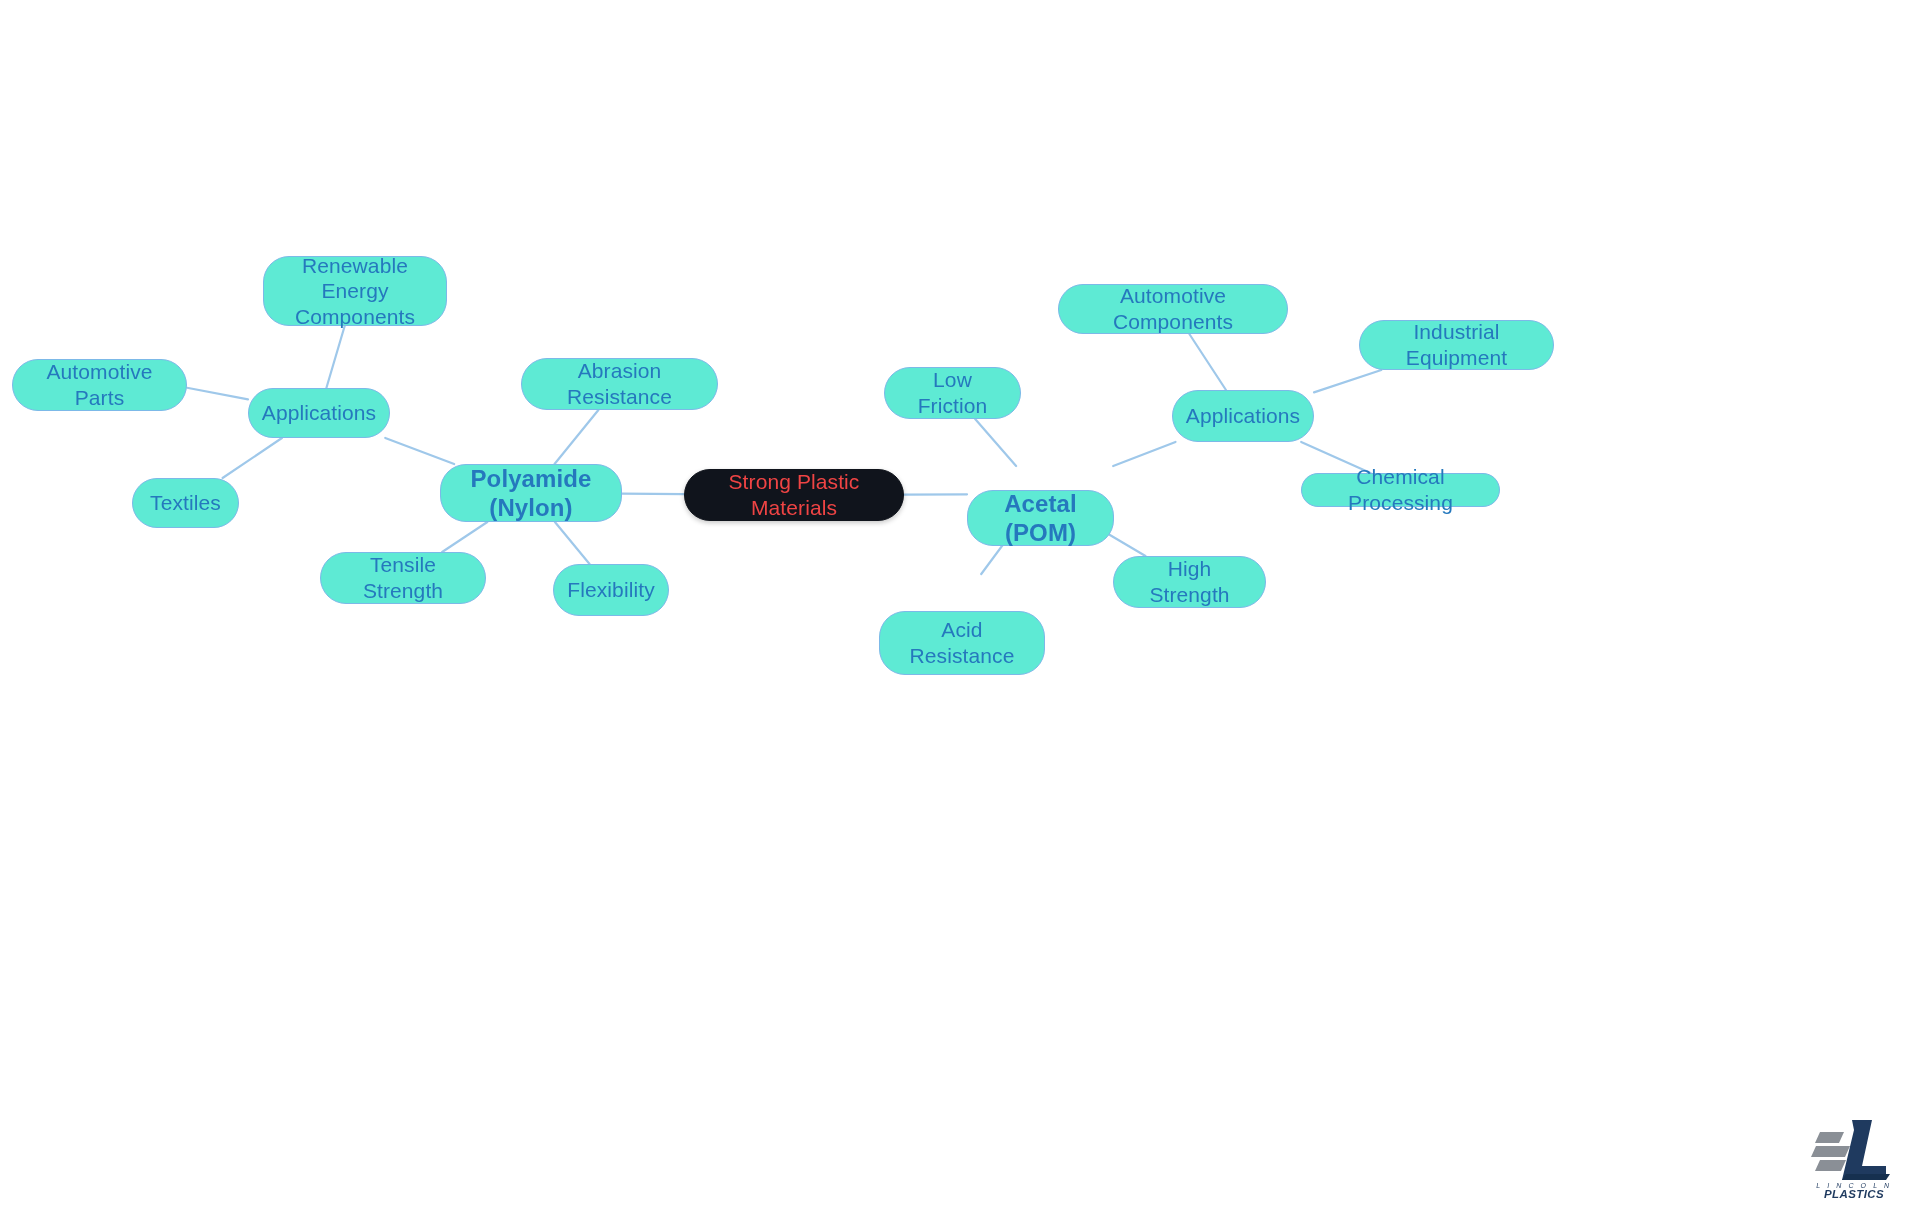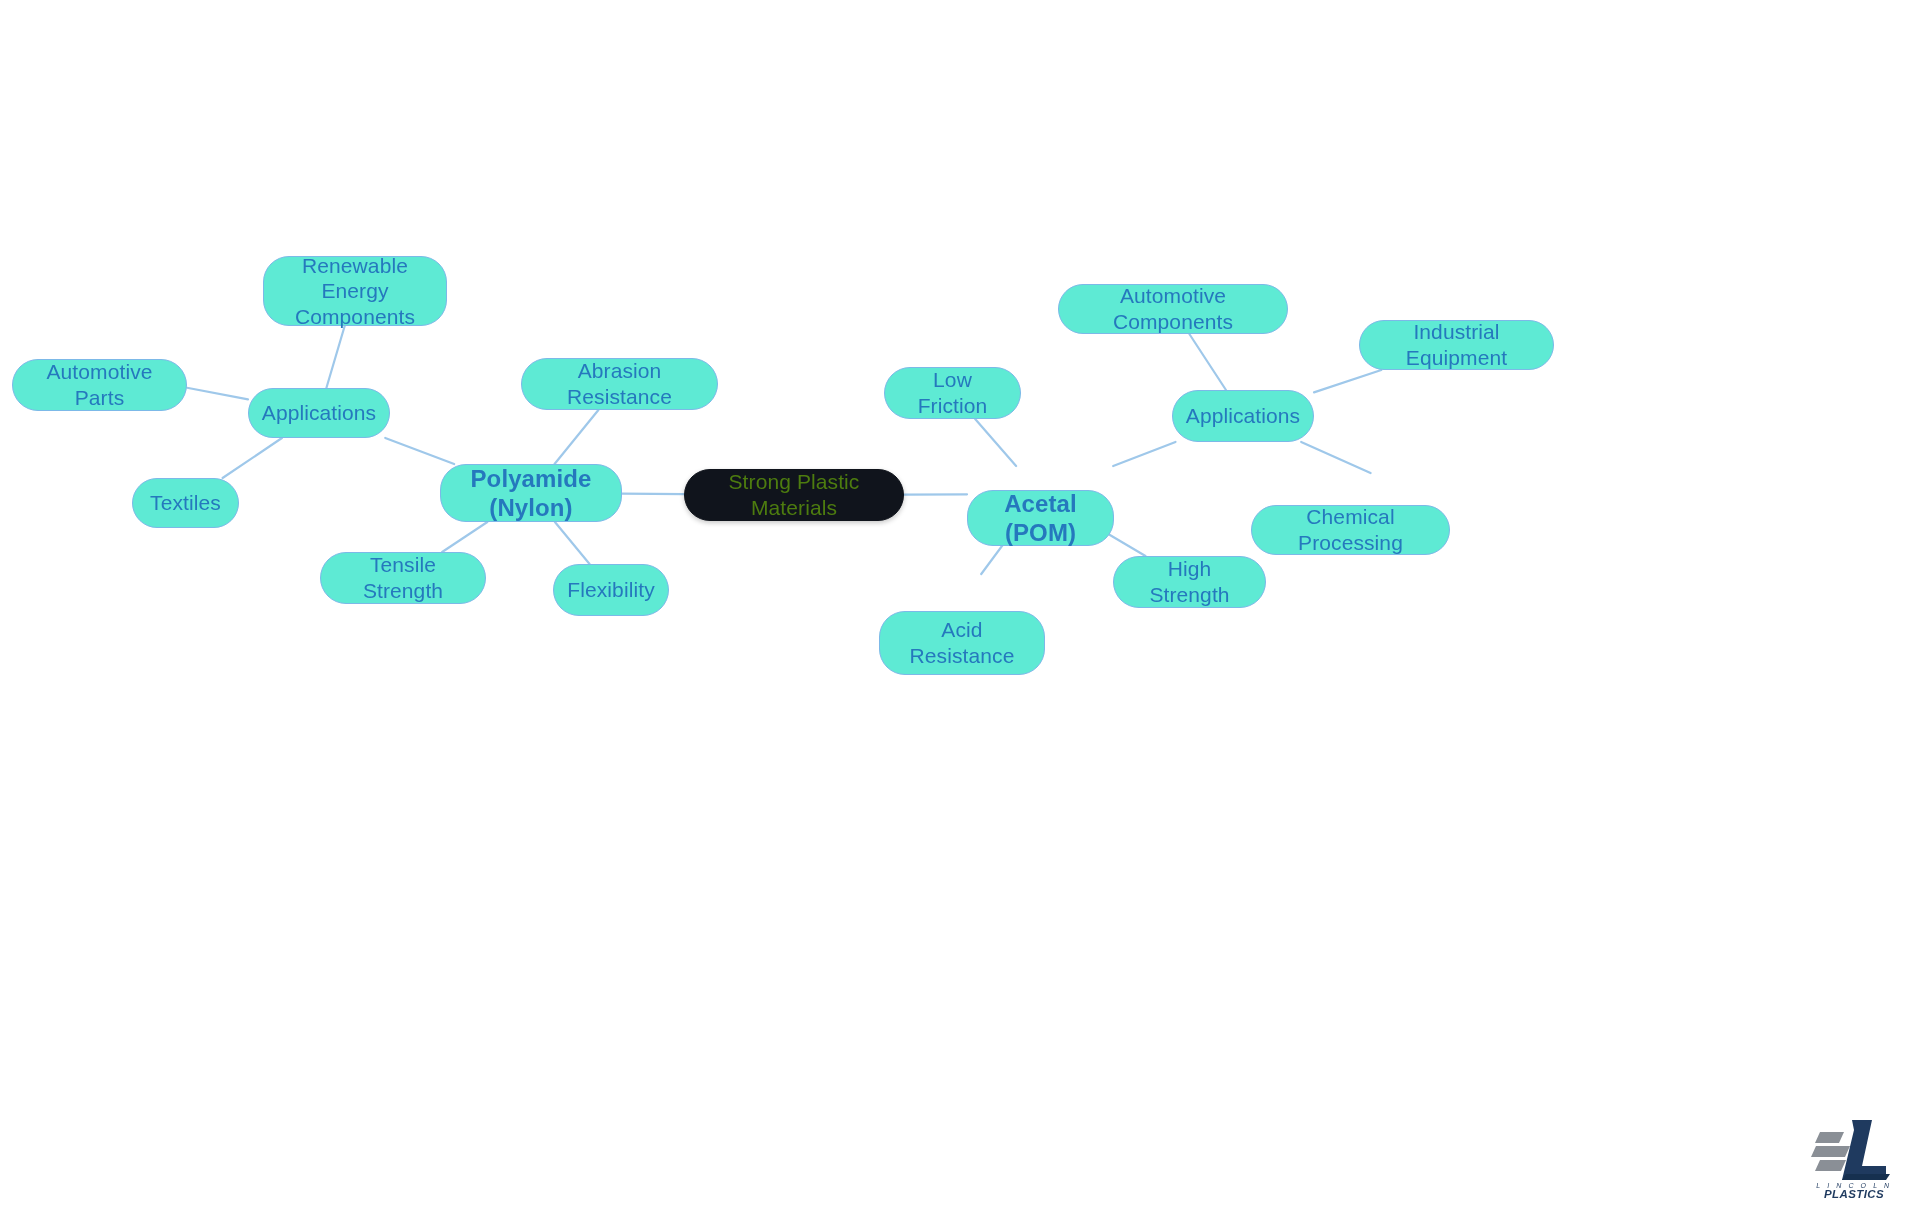--- a/index.html
+++ b/index.html
@@ -45,21 +45,21 @@
     font-size: 21px;
     line-height: 1.22;
     letter-spacing: 0.1px;
     padding: 0 16px;
     white-space: pre-line;
   }
 
   .node.root {
     background: #10141c;
     border: 1.6px solid #10141c;
-    color: #4d7c0f;
+    color: #ef4444;
     border-radius: 27px;
     font-size: 21px;
     box-shadow: 0 2px 5px rgba(0,0,0,0.22);
   }
 
   .node.branch {
     font-size: 24px;
     font-weight: bold;
   }
 
@@ -102,21 +102,21 @@
     <div class="node" style="left: 263px; top: 256px; width: 184px; height: 70px;">Renewable Energy
 Components</div>
     <div class="node" style="left: 132px; top: 478px; width: 107px; height: 50px;">Textiles</div>
     <div class="node" style="left: 521px; top: 358px; width: 197px; height: 52px;">Abrasion Resistance</div>
     <div class="node" style="left: 320px; top: 552px; width: 166px; height: 52px;">Tensile Strength</div>
     <div class="node" style="left: 553px; top: 564px; width: 116px; height: 52px;">Flexibility</div>
     <div class="node branch" style="left: 967px; top: 466px; width: 147px; height: 56px; margin-top: 24px;">Acetal (POM)</div>
     <div class="node" style="left: 1172px; top: 390px; width: 142px; height: 52px;">Applications</div>
     <div class="node" style="left: 1359px; top: 320px; width: 195px; height: 50px;">Industrial Equipment</div>
     <div class="node" style="left: 1058px; top: 284px; width: 230px; height: 50px;">Automotive Components</div>
-    <div class="node" style="left: 1251px; top: 473px; width: 199px; height: 50px; margin-top: 32px;">Chemical Processing</div>
+    <div class="node" style="left: 1301px; top: 473px; width: 199px; height: 34px;">Chemical Processing</div>
     <div class="node" style="left: 884px; top: 367px; width: 137px; height: 52px;">Low Friction</div>
     <div class="node" style="left: 879px; top: 574px; width: 166px; height: 64px; margin-top: 37px;">Acid Resistance</div>
     <div class="node" style="left: 1113px; top: 556px; width: 153px; height: 52px;">High Strength</div>
   </div>
 
 <div id="brand-logo">
   <svg viewBox="0 0 96 86" xmlns="http://www.w3.org/2000/svg">
     <g>
       <polygon points="14,18 38,18 33,29 9,29" fill="#8a8f96"></polygon>
       <polygon points="10,32 44,32 39,43 5,43" fill="#8a8f96"></polygon>

